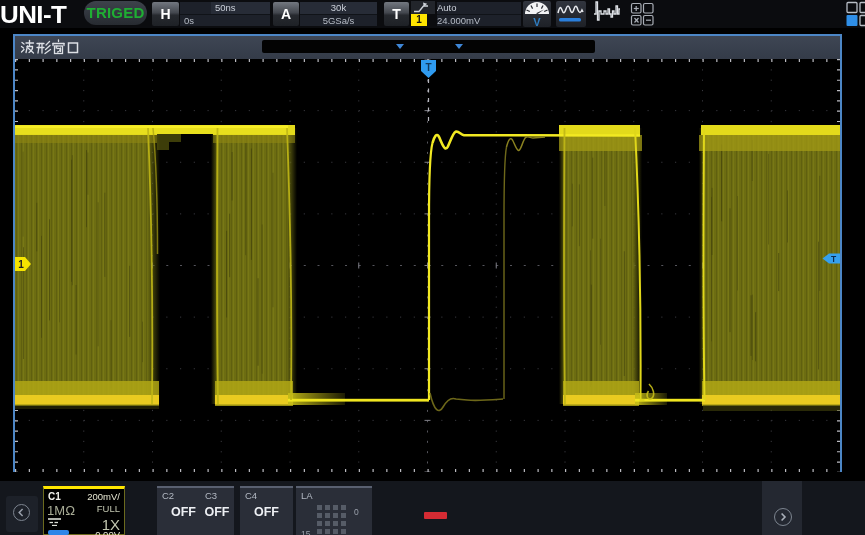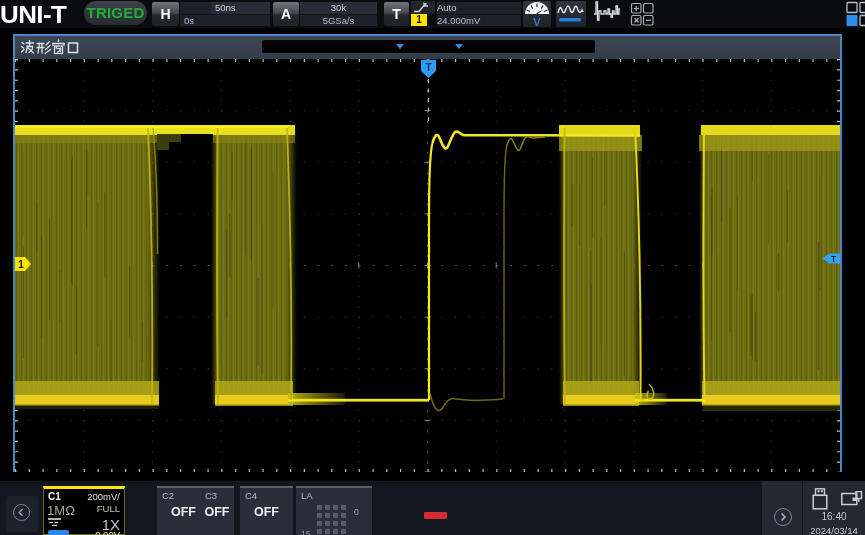--- a/index.html
+++ b/index.html
@@ -404,30 +404,14 @@
 
     <div class="abs" style="left:424px;top:31px;width:23px;height:7px;background:#d52b33;border-radius:1px;"></div>
 
     <div class="abs" style="left:762px;top:0px;width:40px;height:54px;background:#242831;"></div>
     <div class="abs" style="left:774px;top:27px;width:16px;height:16px;border:1.2px solid #7d8590;border-radius:50%;">
       <svg width="16" height="16" style="display:block">
           <path d="M6.6,4.5 L10,8 L6.6,11.5" stroke="#aab0ba" stroke-width="1.6" fill="none"></path>
         </svg>
     </div>
 
-    <div class="abs" style="left:803px;top:0px;width:62px;height:54px;background:#242831;">
-      <svg class="abs" style="left:9px;top:7px;" width="17" height="22">
-        <rect x="3.5" y="0.8" width="9" height="6.5" fill="none" stroke="#c9ced6" stroke-width="1.4"></rect>
-        <rect x="5.5" y="2.2" width="2" height="2" fill="#c9ced6"></rect>
-          <rect x="8.8" y="2.2" width="2" height="2" fill="#c9ced6"></rect>
-        <rect x="1.2" y="7.3" width="13.6" height="13.5" fill="none" stroke="#c9ced6" stroke-width="1.5"></rect>
-      </svg>
-      <svg class="abs" style="left:38px;top:10px;" width="22" height="18">
-        <rect x="0.8" y="2.5" width="15" height="11" fill="none" stroke="#c9ced6" stroke-width="1.5"></rect>
-        <rect x="11.5" y="6.5" width="4.5" height="3.5" fill="#c9ced6"></rect>
-        <rect x="15" y="0.5" width="5.5" height="7" fill="none" stroke="#c9ced6" stroke-width="1.4"></rect>
-        <line x1="17.8" y1="7.5" x2="17.8" y2="11" stroke="#c9ced6" stroke-width="1.4"></line>
-      </svg>
-      <div class="abs" style="left:0;top:30px;width:62px;text-align:center;font-size:10px;color:#c6cad2;">16:40</div>
-      <div class="abs" style="left:0;top:44px;width:62px;text-align:center;font-size:9.5px;color:#c6cad2;">2024/03/14</div>
-    </div>
   </div>
 </div>
 
 </body></html>

